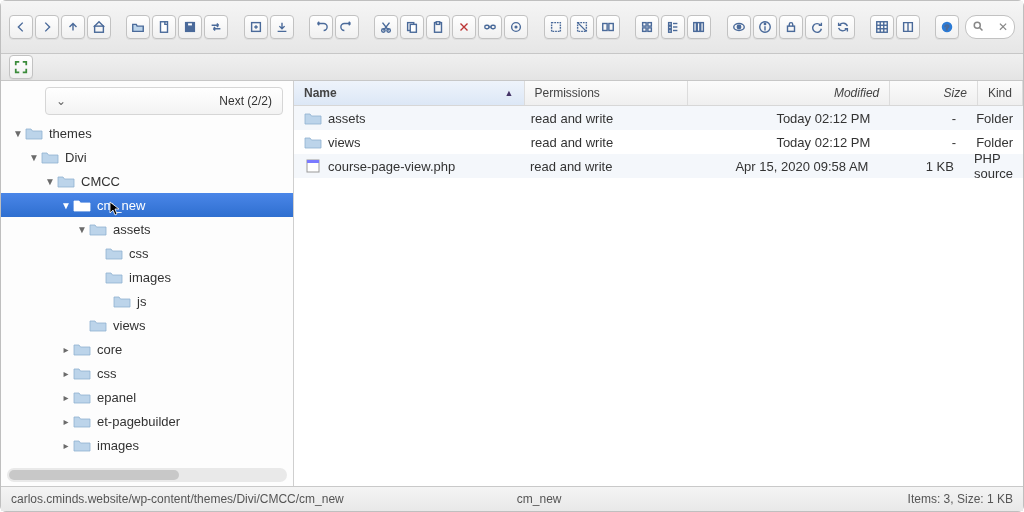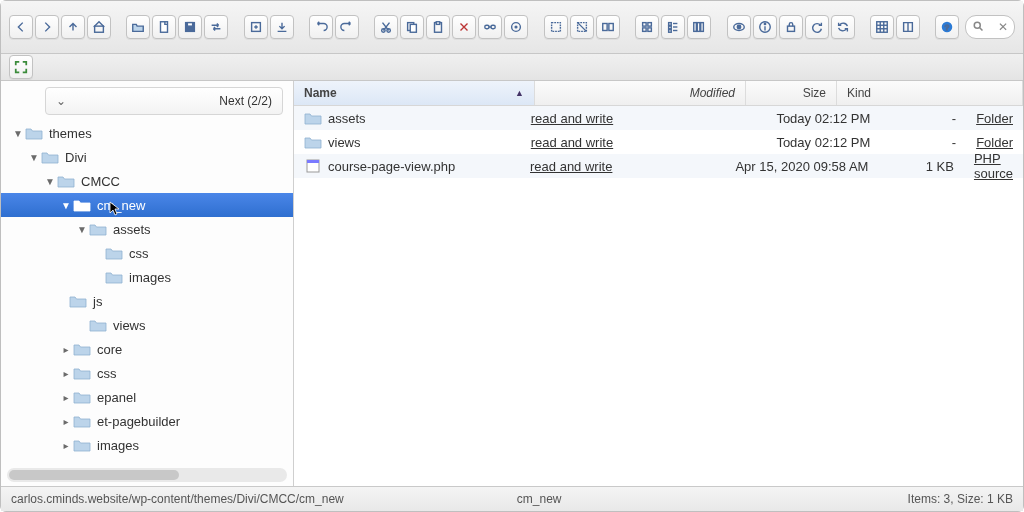--- a/index.html
+++ b/index.html
@@ -185,38 +185,38 @@
     cursor: pointer;
   }
   .colheaders .col.sorted {
     background: linear-gradient(#eef3fb, #dce7f6);
     font-weight: bold;
   }
   .colheaders .sortglyph { margin-left: auto; font-size: 9px; color:#436; }
   .col-name { width: 220px; }
   .col-perm { width: 150px; }
   .col-mod  { width: 190px; justify-content: flex-end; font-style: italic; }
-  .col-size { width: 70px;  justify-content: flex-end; }
+  .col-size { width: 70px;  justify-content: flex-end; font-style: italic; }
   .col-kind { flex: 1;      justify-content: flex-start; }
 
   .rows { flex:1; overflow:auto; }
   .filerow {
     display: flex;
     height: 24px;
     align-items: center;
     font-size: 13px;
     color: #333;
   }
   .filerow.alt { background: #f4f7fb; }
   .filerow .c { padding: 0 10px; display:flex; align-items:center; }
   .filerow .c-name { width: 220px; }
-  .filerow .c-perm { width: 150px; text-decoration: underline; }
+  .filerow .c-perm { width: 150px; }
   .filerow .c-mod  { width: 190px; justify-content:flex-end; }
   .filerow .c-size { width: 70px;  justify-content:flex-end; }
-  .filerow .c-kind { flex: 1;      justify-content:flex-end;text-decoration:underline; }
+  .filerow .c-kind { flex: 1;      justify-content:flex-end; }
   .file-icon { width:18px; height:14px; margin-right:6px; flex-shrink:0; }
   .file-icon svg { width:18px; height:14px; display:block; }
 
   
   .status {
     height: 24px;
     display: flex;
     align-items: center;
     padding: 0 10px;
     font-size: 12px;
@@ -551,21 +551,21 @@
           </div>
           <div class="treerow" style="padding-left: 92px;">
             <span class="disclosure"></span>
             <span class="folder-icon">
               <svg viewBox="0 0 18 14">
                 <path d="M1 3h5l1.5 2H17v8H1z" fill="#bcd4ea" stroke="#8fb1d1" stroke-width="0.8"></path>
               </svg>
             </span>
             <span class="label">images</span>
           </div>
-          <div class="treerow" style="padding-left: 56px;">
+          <div class="treerow" style="padding-left: 100px;">
             <span class="disclosure"></span>
             <span class="folder-icon">
               <svg viewBox="0 0 18 14">
                 <path d="M1 3h5l1.5 2H17v8H1z" fill="#bcd4ea" stroke="#8fb1d1" stroke-width="0.8"></path>
               </svg>
             </span>
             <span class="label">js</span>
           </div>
           <div class="treerow" style="padding-left: 76px;">
             <span class="disclosure"></span>
@@ -625,20 +625,23 @@
       <div class="sidebar-scroll">
         <div class="thumb"></div>
       </div>
     </div>
 
     <div class="filepane">
       <div class="colheaders">
         <div class="col col-name sorted">
           <span>Name</span>
           <span class="sortglyph">▲</span>
+        </div>
+        <div class="col col-perm">
+          <span>Permissions</span>
         </div>
         <div class="col col-mod">
           <span>Modified</span>
         </div>
         <div class="col col-size">
           <span>Size</span>
         </div>
         <div class="col col-kind">
           <span>Kind</span>
         </div>

